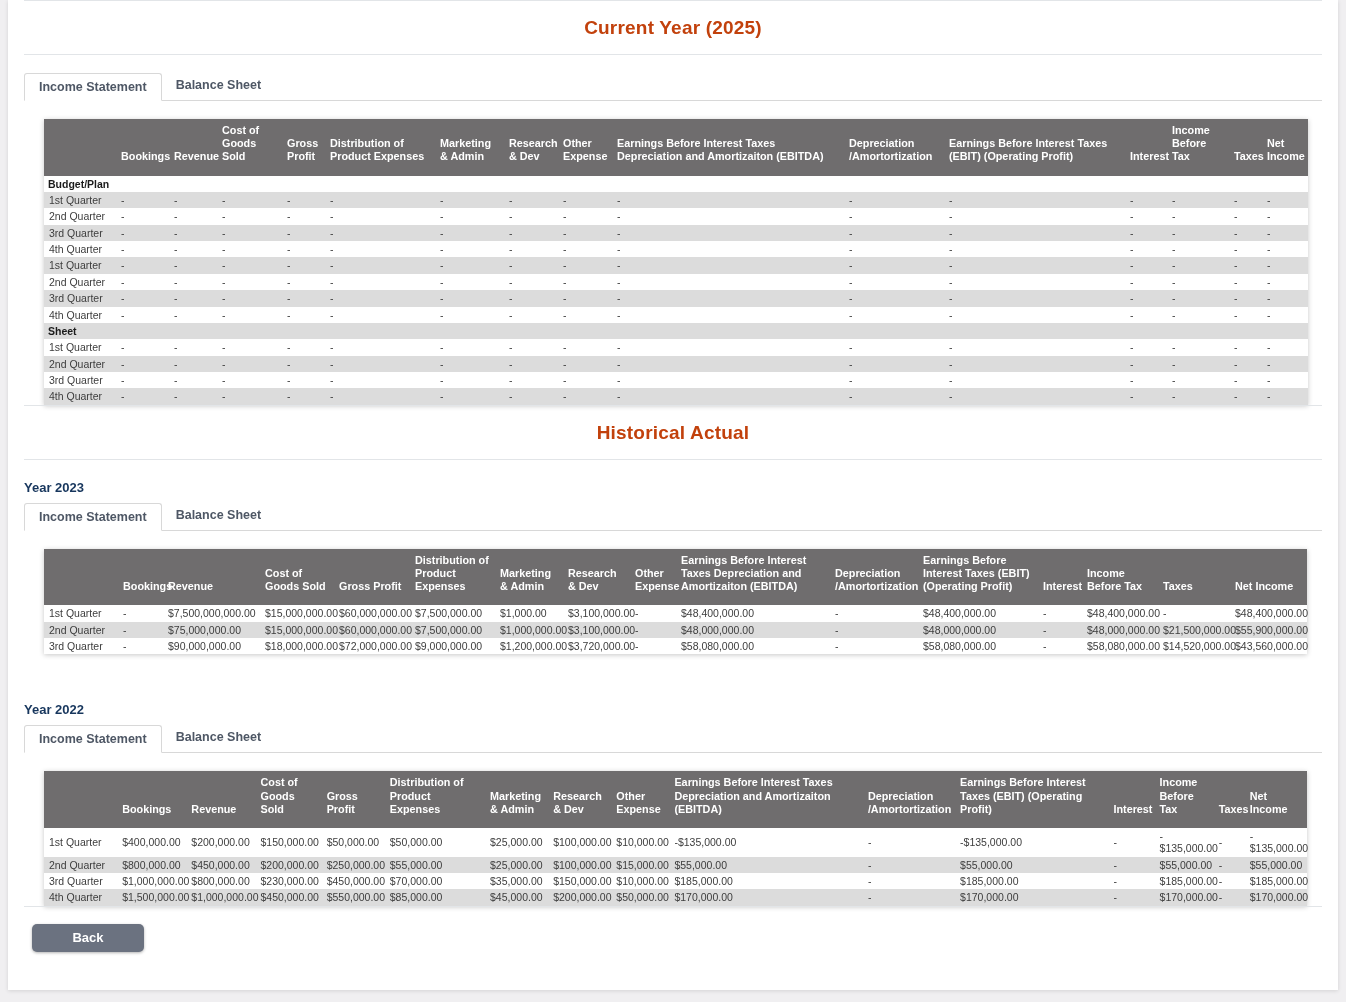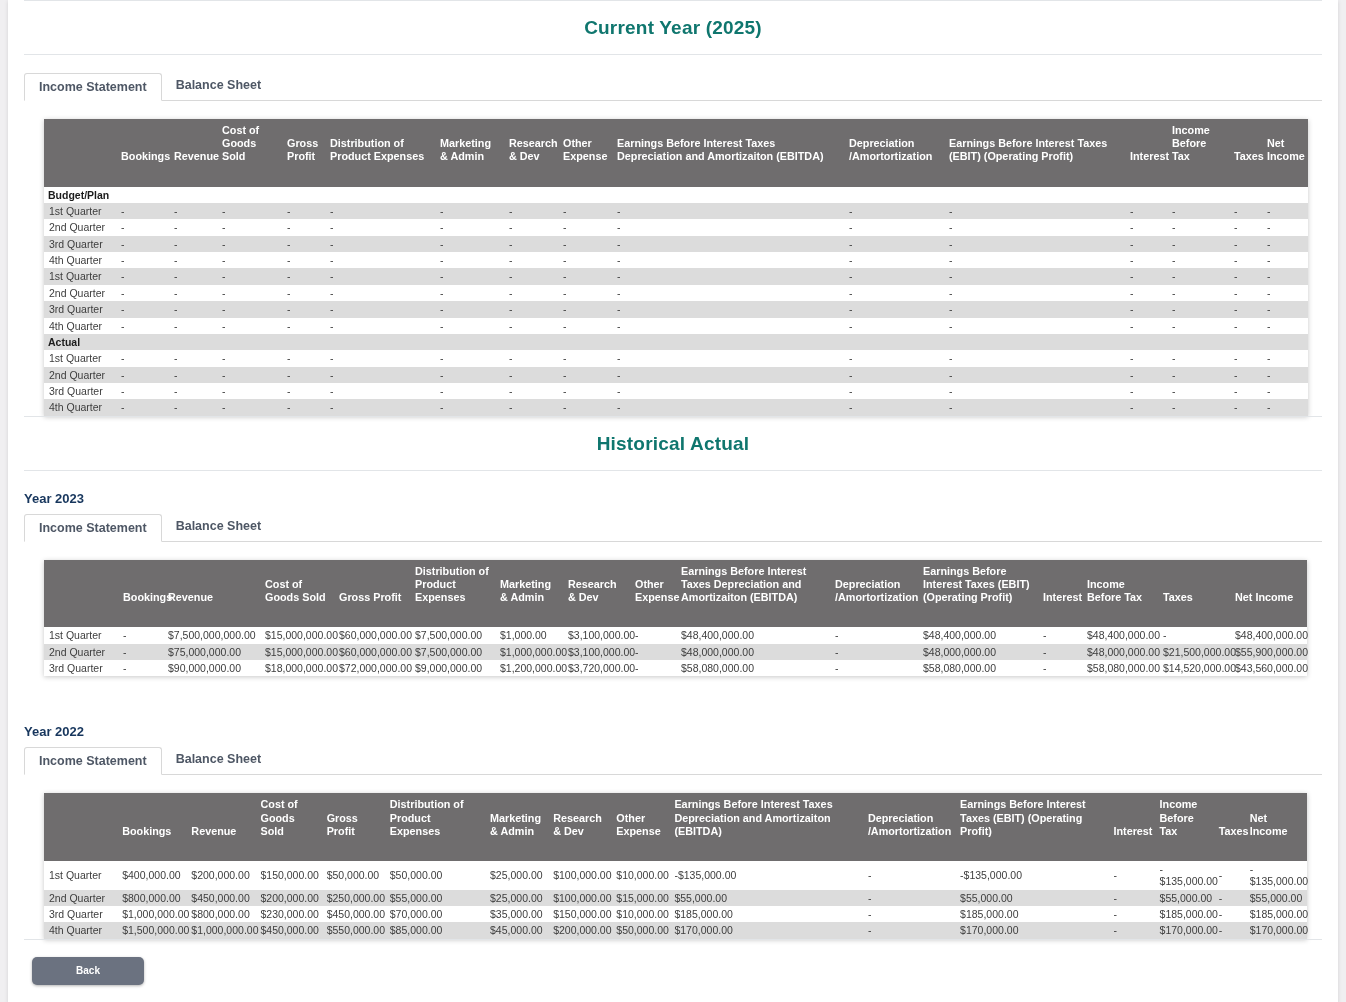--- a/index.html
+++ b/index.html
@@ -19,21 +19,21 @@
     box-shadow: 0 1px 4px rgba(0,0,0,.12);
   }
   hr.rule { border: 0; border-top: 1px solid #e2e5e8; margin: 0; }
   .rule-top { margin-top: 12px; }
   h1.big-title {
     margin: 16px 0 15px 0;
     text-align: center;
     font-size: 19px;
     font-weight: 600;
     letter-spacing: .2px;
-    color: #0f766e;
+    color: #c2410c;
   }
   .year-label {
     margin: 20px 0 8px 0;
     font-size: 13px;
     font-weight: 600;
     color: #17365d;
   }
   .mt-18 { margin-top: 18px; }
   .mt-35 { margin-top: 35px; }
   .mt-36 { margin-top: 48px; }
@@ -74,21 +74,21 @@
     background: #fff;
   }
   table.fin-table thead th {
     background: #6f6d6e;
     color: #ffffff;
     font-weight: 700;
     font-size: 10.8px;
     line-height: 1.22;
     text-align: left;
     vertical-align: bottom;
-    padding: 5px 4px 23px 4px;
+    padding: 5px 4px 12px 4px;
   }
   table.fin-table tbody td, table.fin-table tbody th {
     font-size: 10.5px;
     font-weight: 400;
     text-align: left;
     color: #3d3d3d;
     padding: 2px 4px;
     line-height: 1.18;
     vertical-align: middle;
   }
@@ -103,21 +103,21 @@
   
   .back-btn {
     display: block;
     margin: 17px 0 0 8px;
     width: 112px; height: 28px;
     background: #6b7280;
     color: #fff;
     border: none;
     border-radius: 5px;
     font-family: inherit;
-    font-size: 10px;
+    font-size: 13px;
     font-weight: 700;
     cursor: pointer;
     box-shadow: 0 1px 3px rgba(0,0,0,.3);
   }
 </style>
 </head>
 <body>
 
 <div class="card">
   <hr class="rule rule-top">
@@ -311,21 +311,21 @@
               <td>-</td>
               <td>-</td>
               <td>-</td>
               <td>-</td>
               <td>-</td>
               <td>-</td>
               <td>-</td>
               <td>-</td>
             </tr>
             <tr class="section-row">
-              <td colspan="16">Actual</td>
+              <td colspan="16">Sheet</td>
             </tr>
             <tr>
               <th class="row-label">1st Quarter</th>
               <td>-</td>
               <td>-</td>
               <td>-</td>
               <td>-</td>
               <td>-</td>
               <td>-</td>
               <td>-</td>

